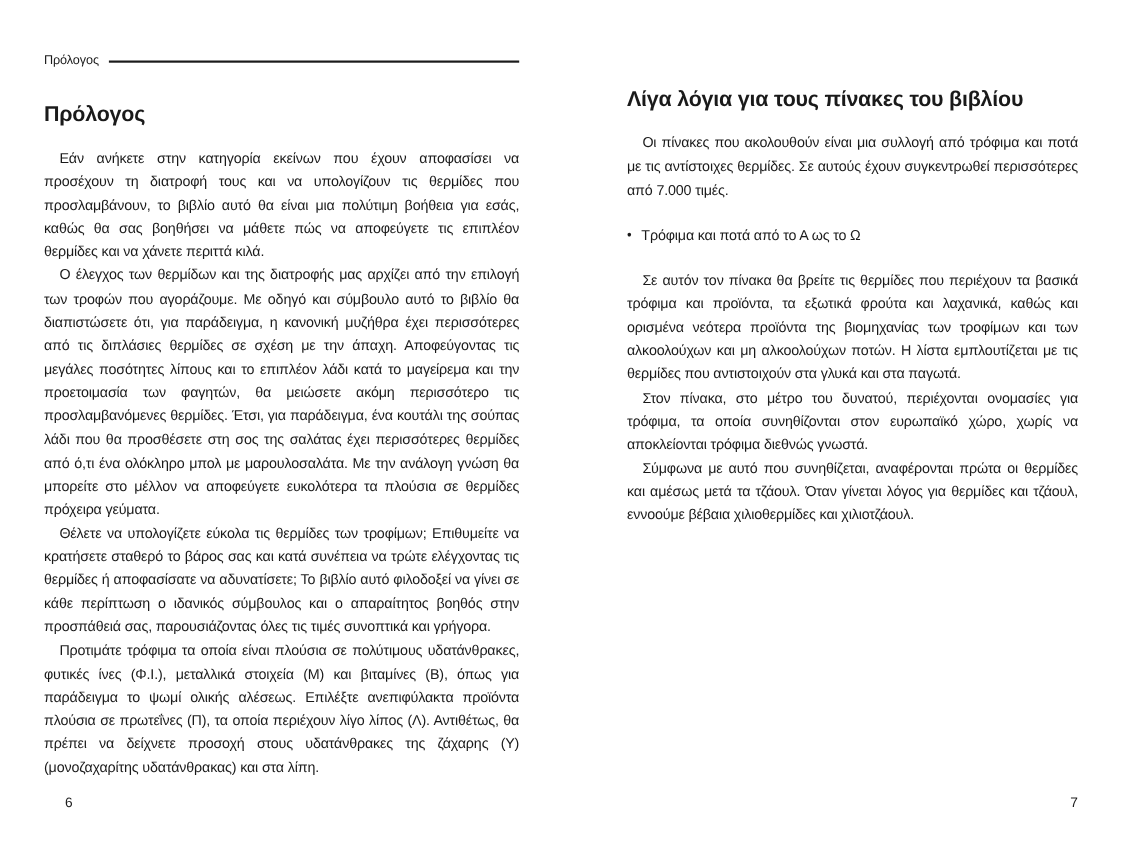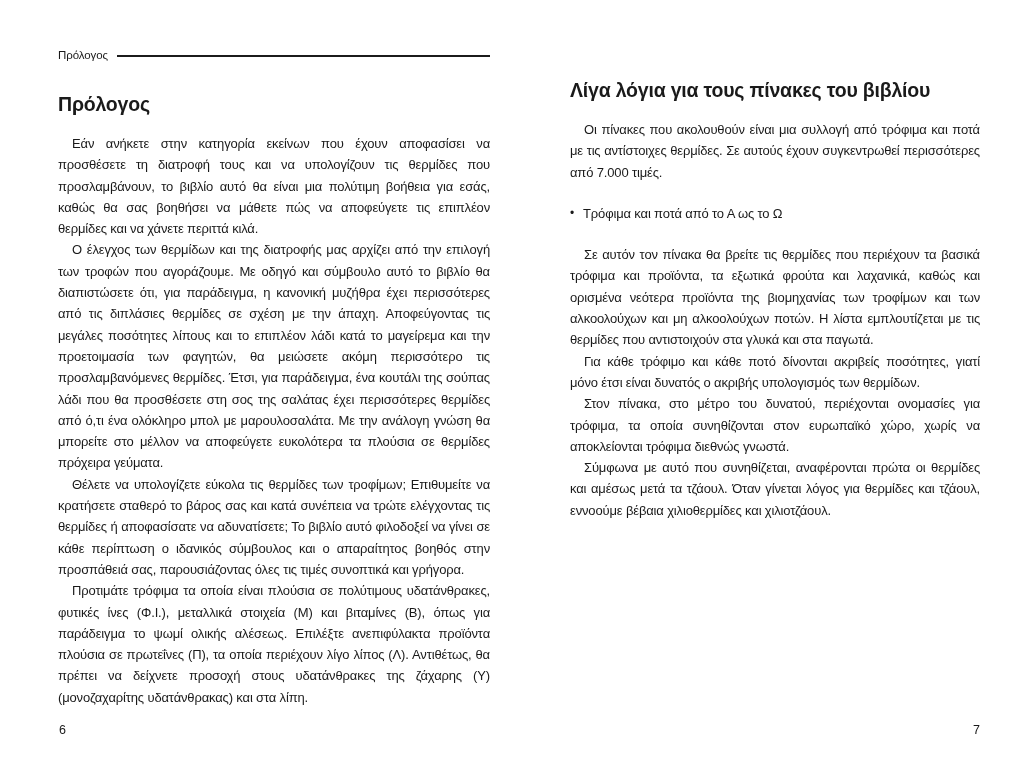--- a/index.html
+++ b/index.html
@@ -5,21 +5,21 @@
   html,body{margin:0;padding:0;}
   body{
     width:1036px;height:775px;
     background:#ffffff;
     position:relative;
     font-family:"Liberation Sans","DejaVu Sans",sans-serif;
     color:#1a1a1a;
     overflow:hidden;
   }
   .page{position:absolute;top:48px;}
-  .page-left{left:58px;width:432px;}
+  .page-left{left:40px;width:432px;}
   .page-right{left:570px;width:410px;}
 
   .running-header{
     display:flex;align-items:center;gap:9px;
     font-size:11.5px;letter-spacing:-0.1px;
     height:14px;
   }
   .running-header .rule{
     flex:1;height:2px;background:#1b1b1b;margin-top:1px;
   }
@@ -64,40 +64,39 @@
 
 <div class="page page-left">
   <div class="running-header">
     <span class="hdr-text">Πρόλογος</span>
     <span class="rule"></span>
   </div>
 
   <h1 class="chapter-title">Πρόλογος</h1>
 
   <div class="body-text">
-    <p>Εάν ανήκετε στην κατηγορία εκείνων που έχουν αποφασίσει να προσθέσετε τη διατροφή τους και να υπολογίζουν τις θερμίδες που προσλαμβάνουν, το βιβλίο αυτό θα είναι μια πολύτιμη βοήθεια για εσάς, καθώς θα σας βοηθήσει να μάθετε πώς να αποφεύγετε τις επιπλέον θερμίδες και να χάνετε περιττά κιλά.</p>
+    <p>Εάν ανήκετε στην κατηγορία εκείνων που έχουν αποφασίσει να προσέχουν τη διατροφή τους και να υπολογίζουν τις θερμίδες που προσλαμβάνουν, το βιβλίο αυτό θα είναι μια πολύτιμη βοήθεια για εσάς, καθώς θα σας βοηθήσει να μάθετε πώς να αποφεύγετε τις επιπλέον θερμίδες και να χάνετε περιττά κιλά.</p>
     <p>Ο έλεγχος των θερμίδων και της διατροφής μας αρχίζει από την επιλογή των τροφών που αγοράζουμε. Με οδηγό και σύμβουλο αυτό το βιβλίο θα διαπιστώσετε ότι, για παράδειγμα, η κανονική μυζήθρα έχει περισσότερες από τις διπλάσιες θερμίδες σε σχέση με την άπαχη. Αποφεύγοντας τις μεγάλες ποσότητες λίπους και το επιπλέον λάδι κατά το μαγείρεμα και την προετοιμασία των φαγητών, θα μειώσετε ακόμη περισσότερο τις προσλαμβανόμενες θερμίδες. Έτσι, για παράδειγμα, ένα κουτάλι της σούπας λάδι που θα προσθέσετε στη σος της σαλάτας έχει περισσότερες θερμίδες από ό,τι ένα ολόκληρο μπολ με μαρουλοσαλάτα. Με την ανάλογη γνώση θα μπορείτε στο μέλλον να αποφεύγετε ευκολότερα τα πλούσια σε θερμίδες πρόχειρα γεύματα.</p>
     <p>Θέλετε να υπολογίζετε εύκολα τις θερμίδες των τροφίμων; Επιθυμείτε να κρατήσετε σταθερό το βάρος σας και κατά συνέπεια να τρώτε ελέγχοντας τις θερμίδες ή αποφασίσατε να αδυνατίσετε; Το βιβλίο αυτό φιλοδοξεί να γίνει σε κάθε περίπτωση ο ιδανικός σύμβουλος και ο απαραίτητος βοηθός στην προσπάθειά σας, παρουσιάζοντας όλες τις τιμές συνοπτικά και γρήγορα.</p>
     <p>Προτιμάτε τρόφιμα τα οποία είναι πλούσια σε πολύτιμους υδατάνθρακες, φυτικές ίνες (Φ.Ι.), μεταλλικά στοιχεία (Μ) και βιταμίνες (Β), όπως για παράδειγμα το ψωμί ολικής αλέσεως. Επιλέξτε ανεπιφύλακτα προϊόντα πλούσια σε πρωτεΐνες (Π), τα οποία περιέχουν λίγο λίπος (Λ). Αντιθέτως, θα πρέπει να δείχνετε προσοχή στους υδατάνθρακες της ζάχαρης (Υ) (μονοζαχαρίτης υδατάνθρακας) και στα λίπη.</p>
   </div>
 </div>
 
 <div class="page page-right">
 
   <h1 class="chapter-title">Λίγα λόγια για τους πίνακες του βιβλίου</h1>
 
   <div class="body-text">
     <p>Οι πίνακες που ακολουθούν είναι μια συλλογή από τρόφιμα και ποτά με τις αντίστοιχες θερμίδες. Σε αυτούς έχουν συγκεντρωθεί περισσότερες από 7.000 τιμές.</p>
 
     <div class="bullet-line">
       <span class="bullet-glyph">•</span>
       <span>Τρόφιμα και ποτά από το Α ως το Ω</span>
     </div>
 
     <p>Σε αυτόν τον πίνακα θα βρείτε τις θερμίδες που περιέχουν τα βασικά τρόφιμα και προϊόντα, τα εξωτικά φρούτα και λαχανικά, καθώς και ορισμένα νεότερα προϊόντα της βιομηχανίας των τροφίμων και των αλκοολούχων και μη αλκοολούχων ποτών. Η λίστα εμπλουτίζεται με τις θερμίδες που αντιστοιχούν στα γλυκά και στα παγωτά.</p>
-    <p>Για κάθε τρόφιμο και κάθε ποτό δίνονται ακριβείς ποσότητες, γιατί μόνο έτσι είναι δυνατός ο ακριβής υπολογισμός των θερμίδων.</p>
     <p>Στον πίνακα, στο μέτρο του δυνατού, περιέχονται ονομασίες για τρόφιμα, τα οποία συνηθίζονται στον ευρωπαϊκό χώρο, χωρίς να αποκλείονται τρόφιμα διεθνώς γνωστά.</p>
     <p>Σύμφωνα με αυτό που συνηθίζεται, αναφέρονται πρώτα οι θερμίδες και αμέσως μετά τα τζάουλ. Όταν γίνεται λόγος για θερμίδες και τζάουλ, εννοούμε βέβαια χιλιοθερμίδες και χιλιοτζάουλ.</p>
   </div>
 </div>
 
 <div class="page-number page-number-left">6</div>
 <div class="page-number page-number-right">7</div>
 
 </body></html>

